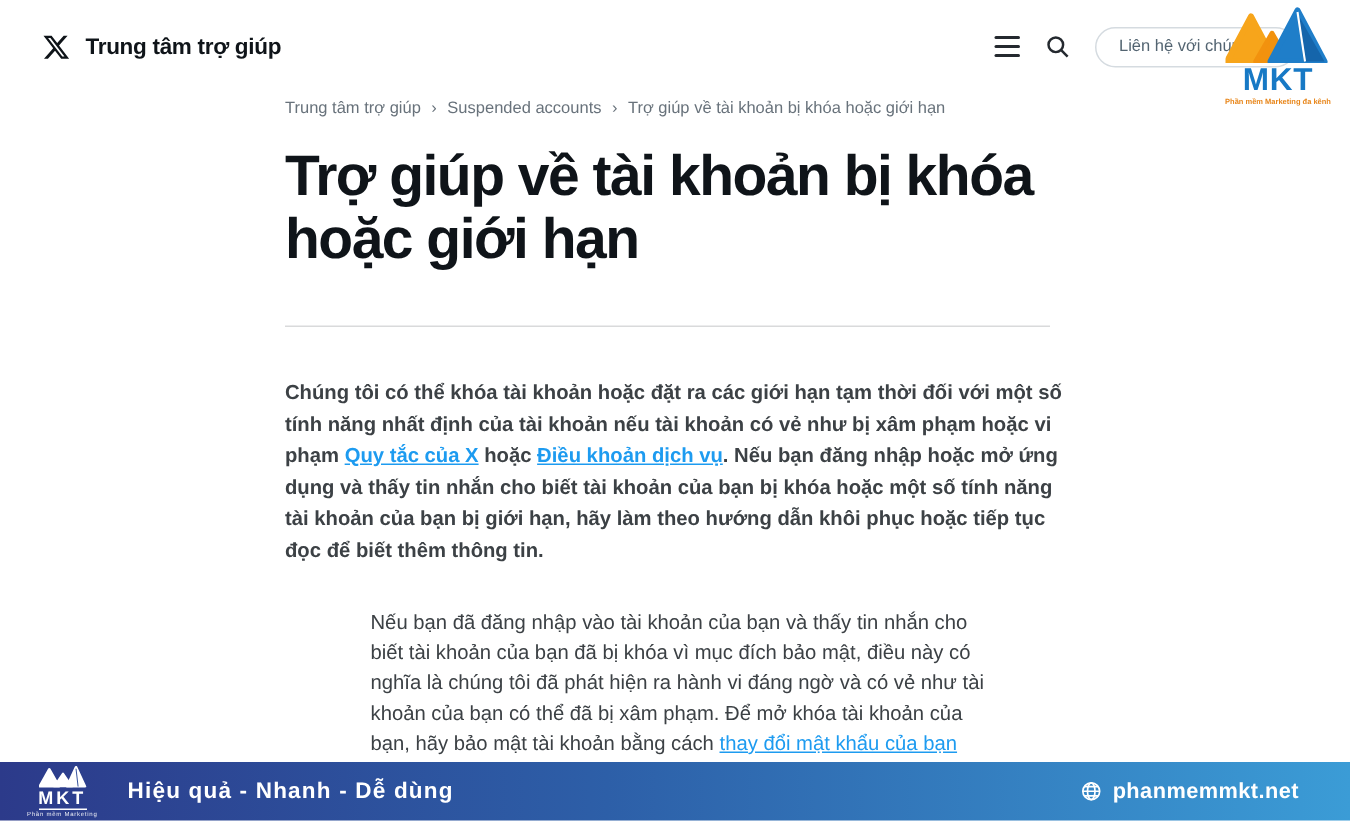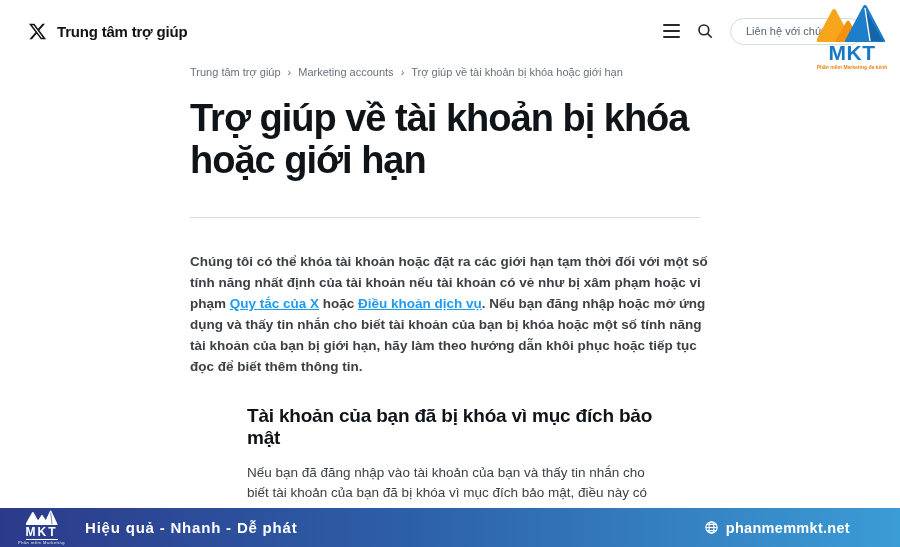--- a/index.html
+++ b/index.html
@@ -47,21 +47,21 @@
   
   .footer { position: fixed; left: 0; bottom: 0; width: 900px; height: 39px;
     background: linear-gradient(90deg, #2c3a8a 0%, #2d5fa8 45%, #3b9cd6 100%);
     display: flex; align-items: center; justify-content: space-between; color: #fff; z-index: 10; }
   .footer-left { display: flex; align-items: center; gap: 20px; padding-left: 18px; }
   .footer-logo { display: flex; flex-direction: column; align-items: center; line-height: 1; }
   .footer-logo .mkt-white-text { font-size: 12px; font-weight: 800; letter-spacing: 2px;
     border-bottom: 1px solid #fff; padding-bottom: 1px; margin-top: 1px; }
   .footer-logo .mkt-white-tag { font-size: 4px; margin-top: 1px; letter-spacing: 0.5px; opacity: 0.9; }
   .footer-slogan { font-size: 15px; font-weight: bold; letter-spacing: 0.8px; }
-  .footer-right { display: flex; align-items: center; gap: 7px; padding-right: 50px; }
+  .footer-right { display: flex; align-items: center; gap: 7px; padding-right: 34px; }
   .globe-icon { width: 15px; height: 15px; display: inline-flex; }
   .footer-site { font-size: 14.5px; font-weight: 600; letter-spacing: 0.3px; }
 </style>
 </head>
 <body>
 
 <div class="header">
   <div class="brand">
     <span class="x-logo">
       <svg viewBox="0 0 24 24" width="19" height="19" fill="#0f1419">
@@ -94,50 +94,49 @@
       <line x1="48" y1="6" x2="53" y2="39" stroke="#ffffff" stroke-width="1.4"></line>
     </svg>
     <div class="mkt-text">MKT</div>
     <div class="mkt-tagline">Phần mềm Marketing đa kênh</div>
   </div>
 </div>
 
 <div class="breadcrumb">
   <a>Trung tâm trợ giúp</a>
   <span class="crumb-sep">›</span>
-  <a>Marketing accounts</a>
+  <a>Suspended accounts</a>
   <span class="crumb-sep">›</span>
   <a>Trợ giúp về tài khoản bị khóa hoặc giới hạn</a>
 </div>
 
 <div class="article">
   <h1 class="page-title">Trợ giúp về tài khoản bị khóa hoặc giới hạn</h1>
   <hr class="title-divider">
   <p class="intro">Chúng tôi có thể khóa tài khoản hoặc đặt ra các giới hạn tạm thời đối với một số tính năng nhất định của tài khoản nếu tài khoản có vẻ như bị xâm phạm hoặc vi phạm <a class="body-link">Quy tắc của X</a> hoặc <a class="body-link">Điều khoản dịch vụ</a>. Nếu bạn đăng nhập hoặc mở ứng dụng và thấy tin nhắn cho biết tài khoản của bạn bị khóa hoặc một số tính năng tài khoản của bạn bị giới hạn, hãy làm theo hướng dẫn khôi phục hoặc tiếp tục đọc để biết thêm thông tin.</p>
 
   <div class="section">
-    <h2 class="section-heading">Tài khoản của bạn đã bị khóa vì mục đích bảo mật</h2>
     <p>Nếu bạn đã đăng nhập vào tài khoản của bạn và thấy tin nhắn cho biết tài khoản của bạn đã bị khóa vì mục đích bảo mật, điều này có nghĩa là chúng tôi đã phát hiện ra hành vi đáng ngờ và có vẻ như tài khoản của bạn có thể đã bị xâm phạm. Để mở khóa tài khoản của bạn, hãy bảo mật tài khoản bằng cách <a class="body-link">thay đổi mật khẩu của bạn bây giờ.</a></p>
 
   </div>
 </div>
 
 <div class="footer">
   <div class="footer-left">
     <div class="footer-logo">
       <svg width="32" height="15" viewBox="0 0 70 32">
         <polygon points="1,31 15,6 29,31" fill="#ffffff" stroke="#ffffff" stroke-width="4" stroke-linejoin="round"></polygon>
         <polygon points="22,31 35,12 48,31" fill="#ffffff" stroke="#ffffff" stroke-width="3" stroke-linejoin="round"></polygon>
         <polygon points="41,31 54,3 67,31" fill="#ffffff" stroke="#ffffff" stroke-width="4" stroke-linejoin="round"></polygon>
         <line x1="54" y1="5" x2="57" y2="31" stroke="#2d4b9a" stroke-width="1.4"></line>
       </svg>
       <div class="mkt-white-text">MKT</div>
       <div class="mkt-white-tag">Phần mềm Marketing</div>
     </div>
-    <div class="footer-slogan">Hiệu quả - Nhanh  - Dễ phát</div>
+    <div class="footer-slogan">Hiệu quả - Nhanh  - Dễ dùng</div>
   </div>
   <div class="footer-right">
     <span class="globe-icon">
       <svg viewBox="0 0 24 24" width="15" height="15" fill="none" stroke="#ffffff" stroke-width="1.8">
         <circle cx="12" cy="12" r="9"></circle>
         <ellipse cx="12" cy="12" rx="4" ry="9"></ellipse>
         <line x1="3" y1="12" x2="21" y2="12"></line>
         <line x1="4.2" y1="7" x2="19.8" y2="7"></line>
         <line x1="4.2" y1="17" x2="19.8" y2="17"></line>
       </svg>

